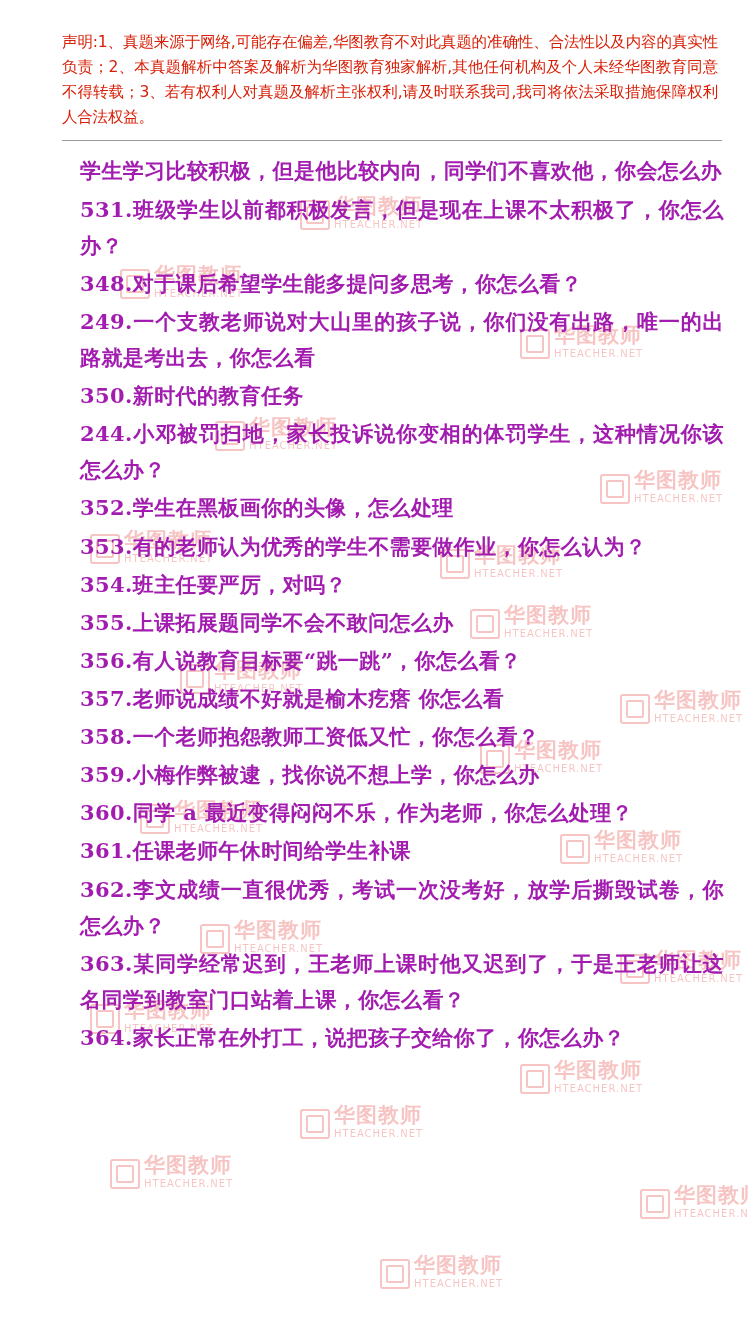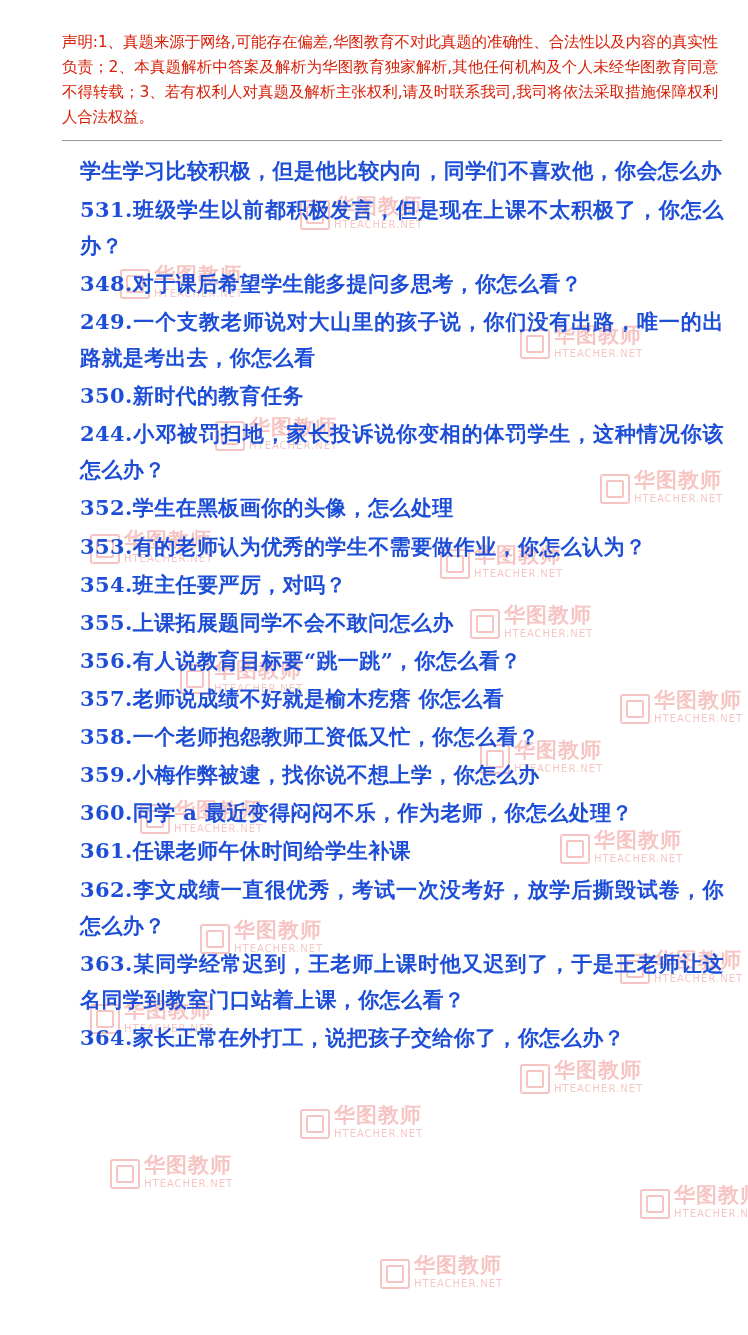--- a/index.html
+++ b/index.html
@@ -45,21 +45,21 @@
 
   
   .qlist {
     padding: 12px 24px 0 80px;
     position: relative;
     z-index: 2;
   }
   .qitem {
     font-size: 21px;
     line-height: 1.72;
-    color: #1d4ed8;
+    color: #a21caf;
     font-family: "DejaVu Serif", "Liberation Serif", serif;
     font-weight: bold;
     letter-spacing: 0.4px;
     text-align: justify;
     margin: 0 0 2px 0;
     white-space: pre-wrap;
   }
 
   
   .wm-layer {

